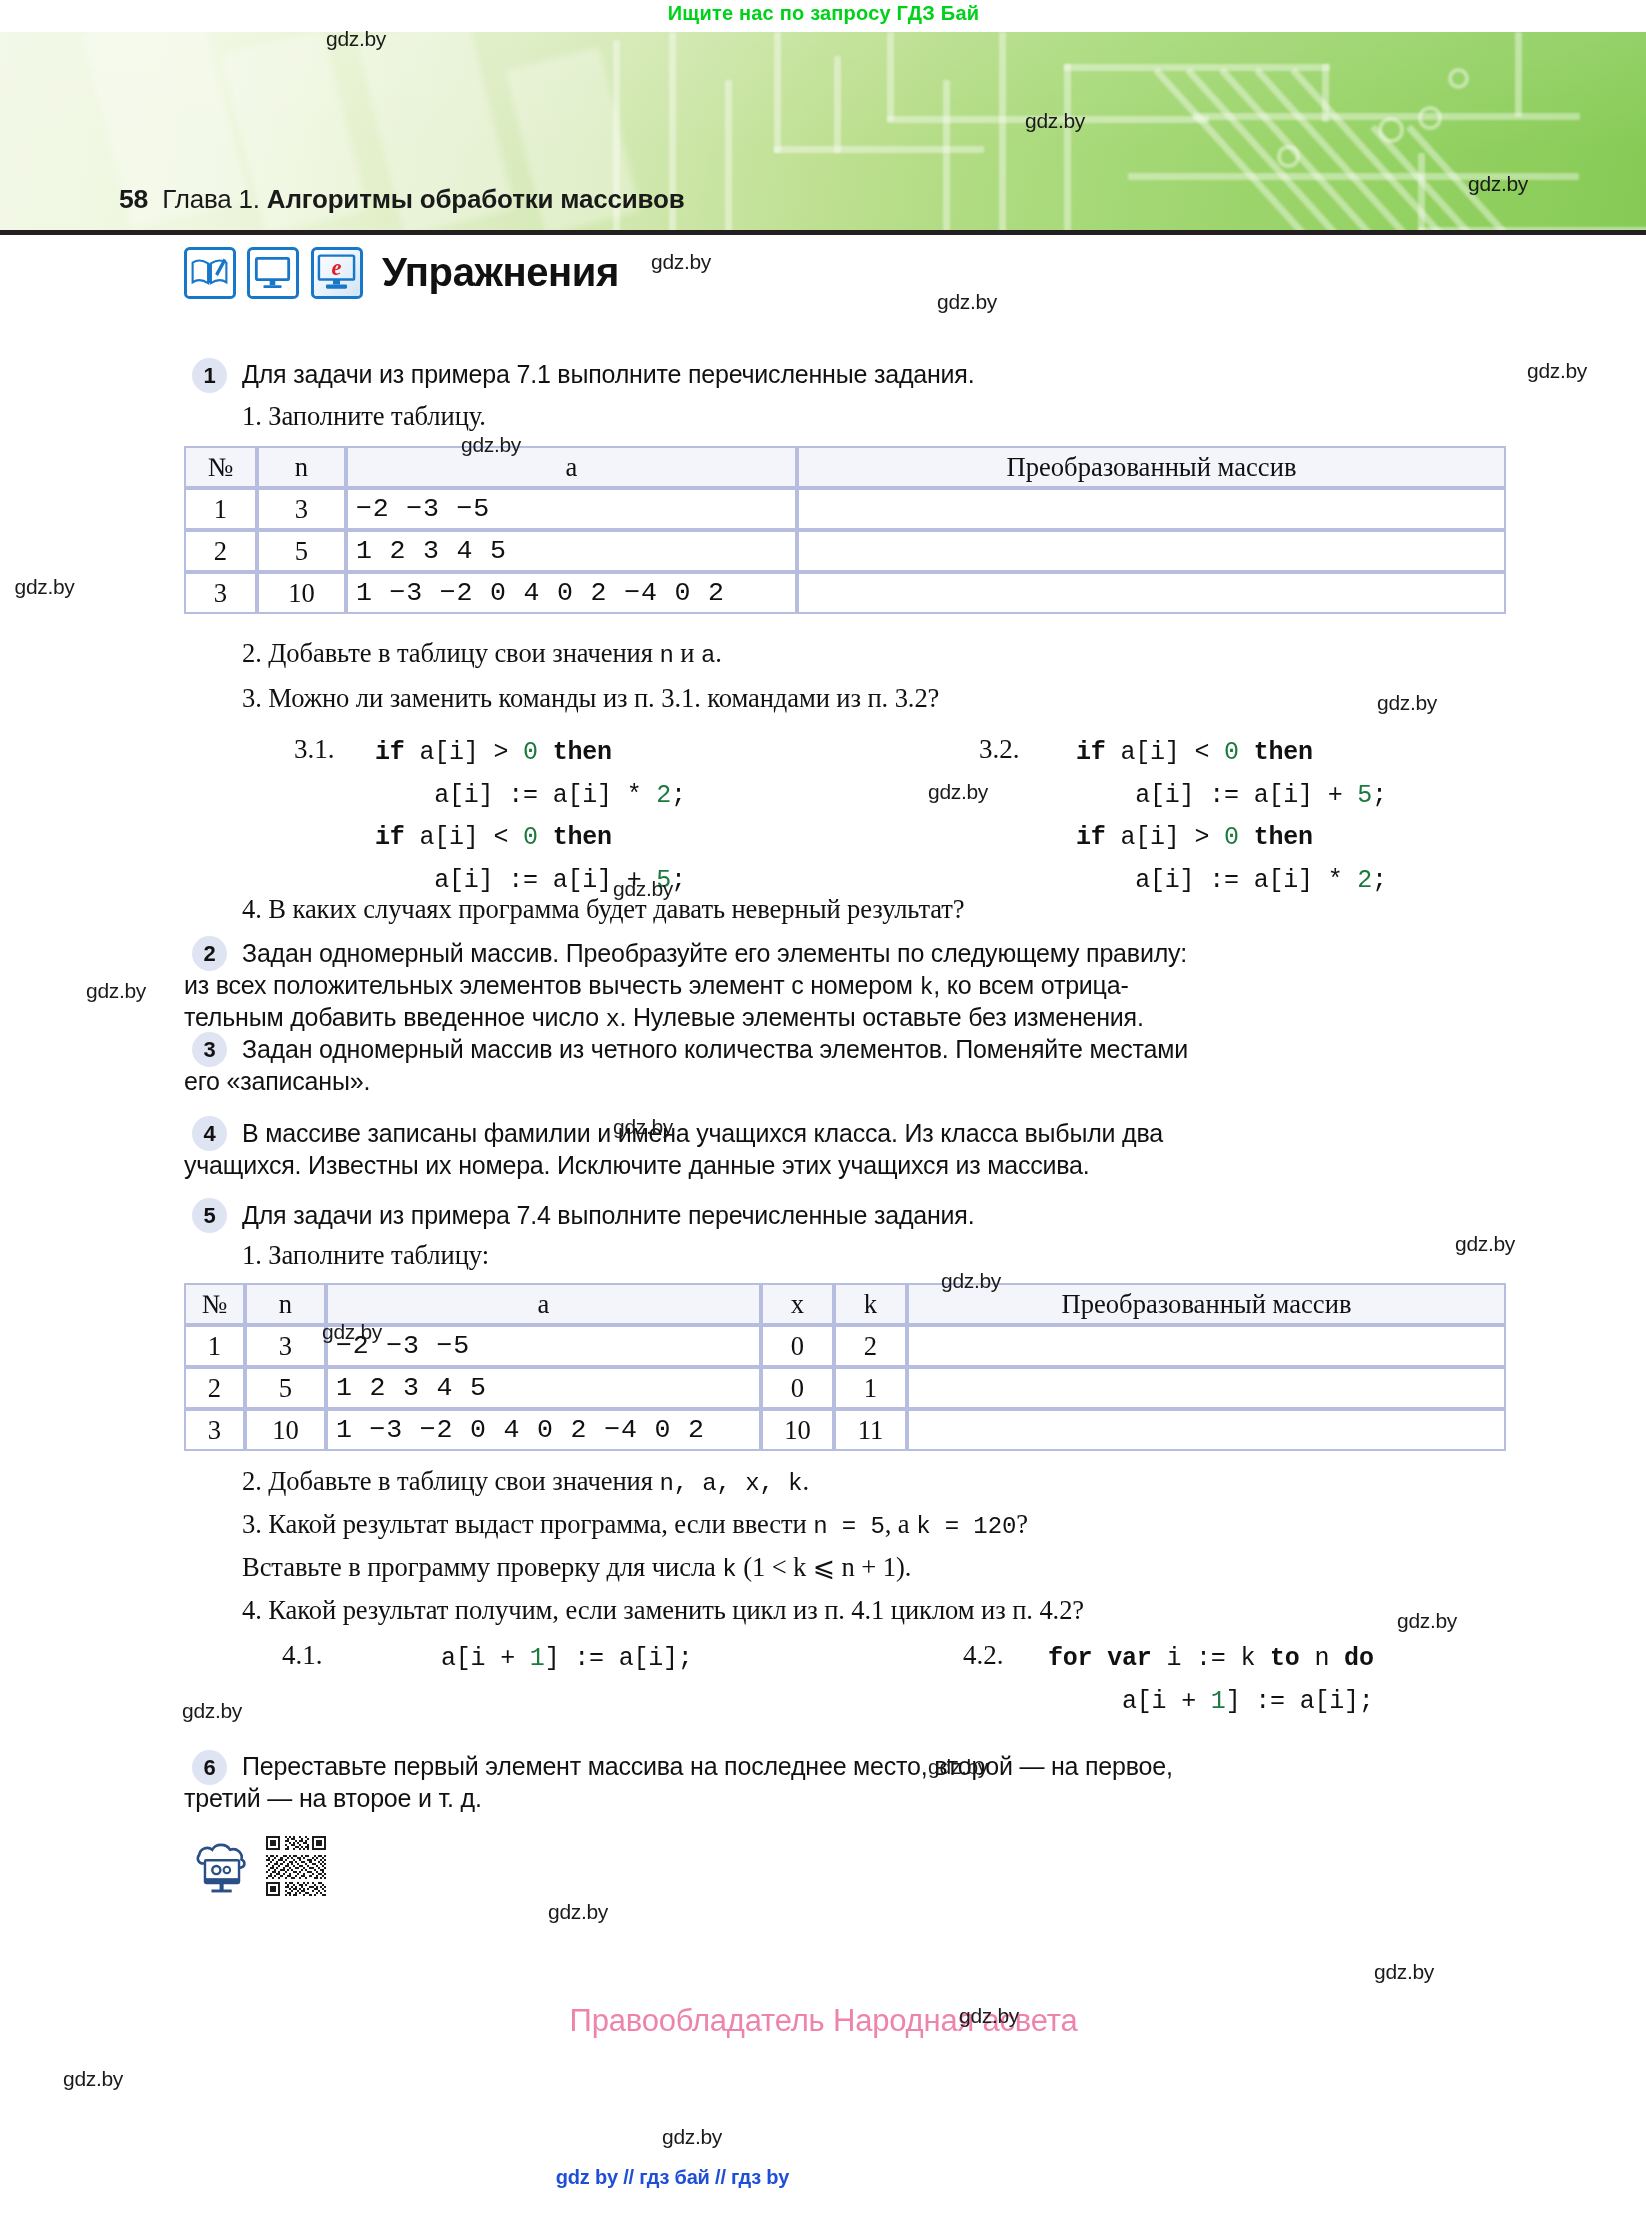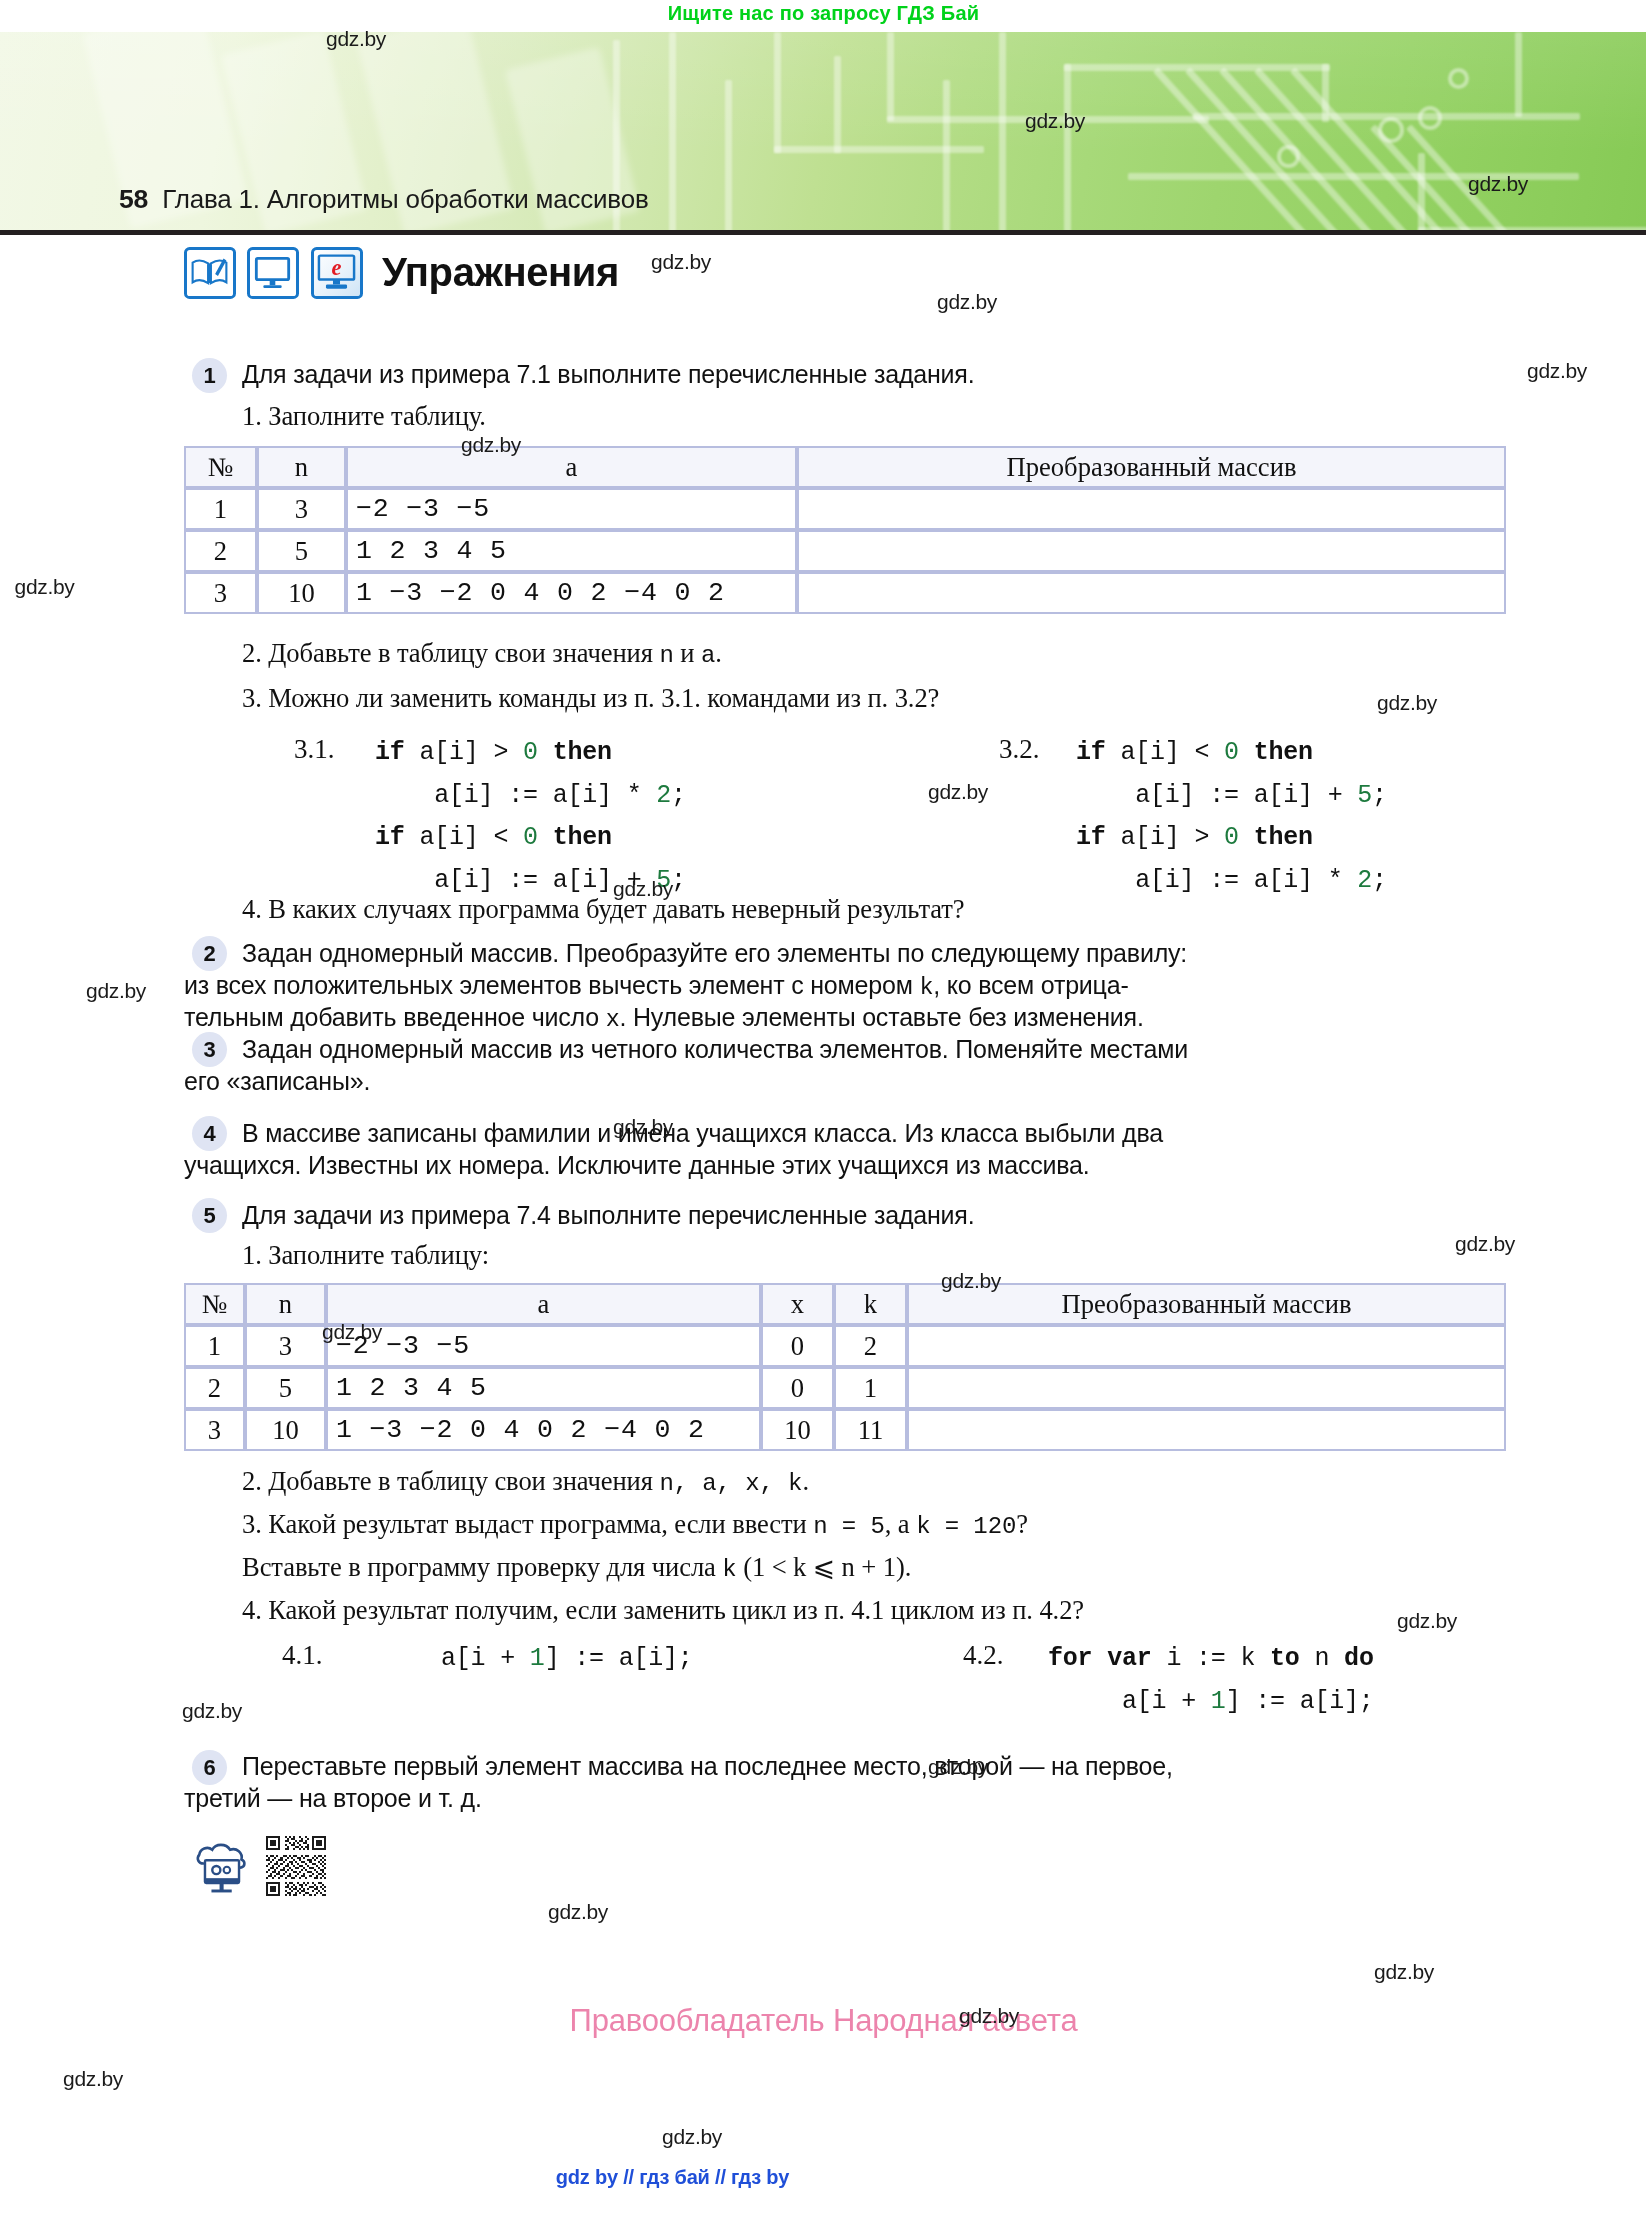--- a/index.html
+++ b/index.html
@@ -65,21 +65,21 @@
   }
 
   .page-title{
     position:absolute;left:119px;top:184px;
     font-family:"Liberation Sans", sans-serif;
     font-size:26px;color:#1a1a1a;white-space:nowrap;
     letter-spacing:-0.2px;
   }
   .page-title .pnum{font-weight:700;font-size:26.6px;}
   .page-title .chap{font-weight:400;}
-  .page-title .chapb{font-weight:400;margin-top:44px;}
+  .page-title .chapb{font-weight:700;margin-top:44px;}
 
   
   .wm{
     position:absolute;
     font-family:"Liberation Sans", sans-serif;
     font-size:21px;color:#1b1b1b;white-space:nowrap;
     letter-spacing:-0.3px;
     pointer-events:none;
   }
 
@@ -305,21 +305,21 @@
     <div class="codelbl" style="left:0;top:2.4px;">3.1.</div>
     <div style="margin-left:81px;">
       <div class="codeline"><span class="kw">if </span>a[i] &gt; <span class="gn">0</span> <span class="kw">then</span></div>
       <div class="codeline">    a[i] := a[i] * <span class="gn">2</span>;</div>
       <div class="codeline"><span class="kw">if </span>a[i] &lt; <span class="gn">0</span> <span class="kw">then</span></div>
       <div class="codeline">    a[i] := a[i] + <span class="gn">5</span>;</div>
     </div>
   </div>
 
   <div class="codeblk" style="left:979px;top:500px;">
-    <div class="codelbl" style="left:0;top:2.4px;margin-left:20px;">3.2.</div>
+    <div class="codelbl" style="left:0;top:2.4px;">3.2.</div>
     <div style="margin-left:97px;">
       <div class="codeline"><span class="kw">if </span>a[i] &lt; <span class="gn">0</span> <span class="kw">then</span></div>
       <div class="codeline">    a[i] := a[i] + <span class="gn">5</span>;</div>
       <div class="codeline"><span class="kw">if </span>a[i] &gt; <span class="gn">0</span> <span class="kw">then</span></div>
       <div class="codeline">    a[i] := a[i] * <span class="gn">2</span>;</div>
     </div>
   </div>
 
   <div class="sub" style="left:242px;top:661px;">4. В каких случаях программа будет давать неверный результат?</div>
 

